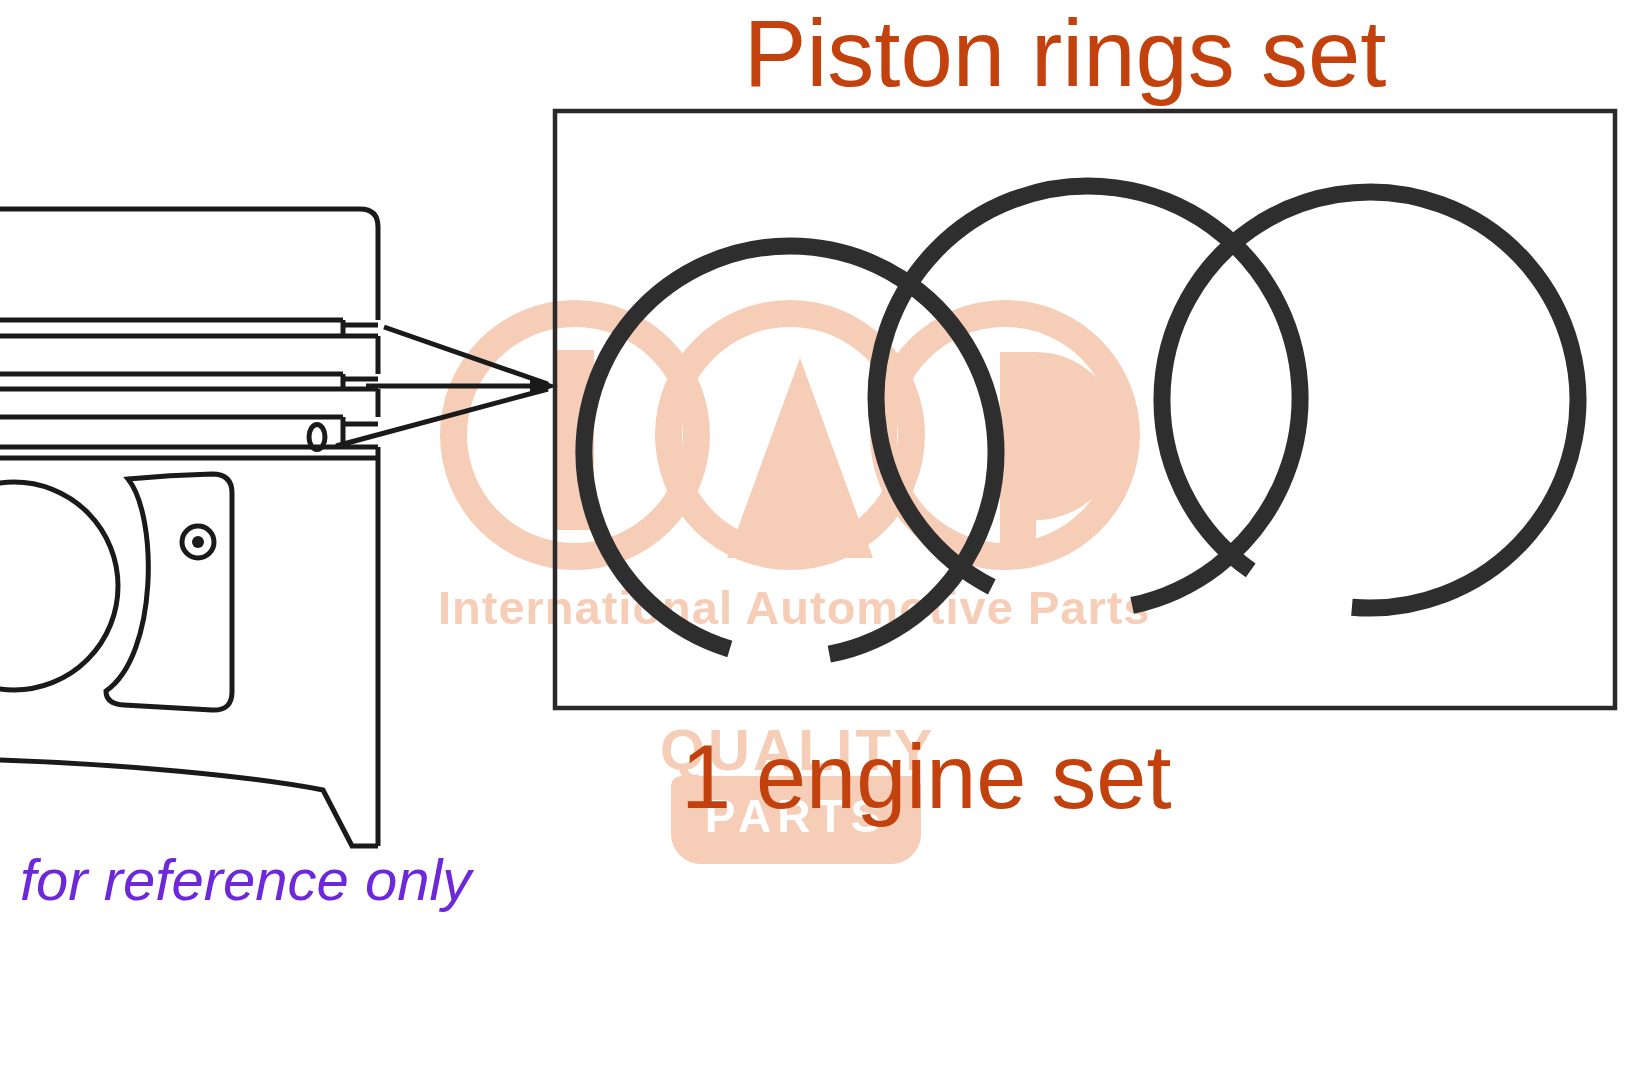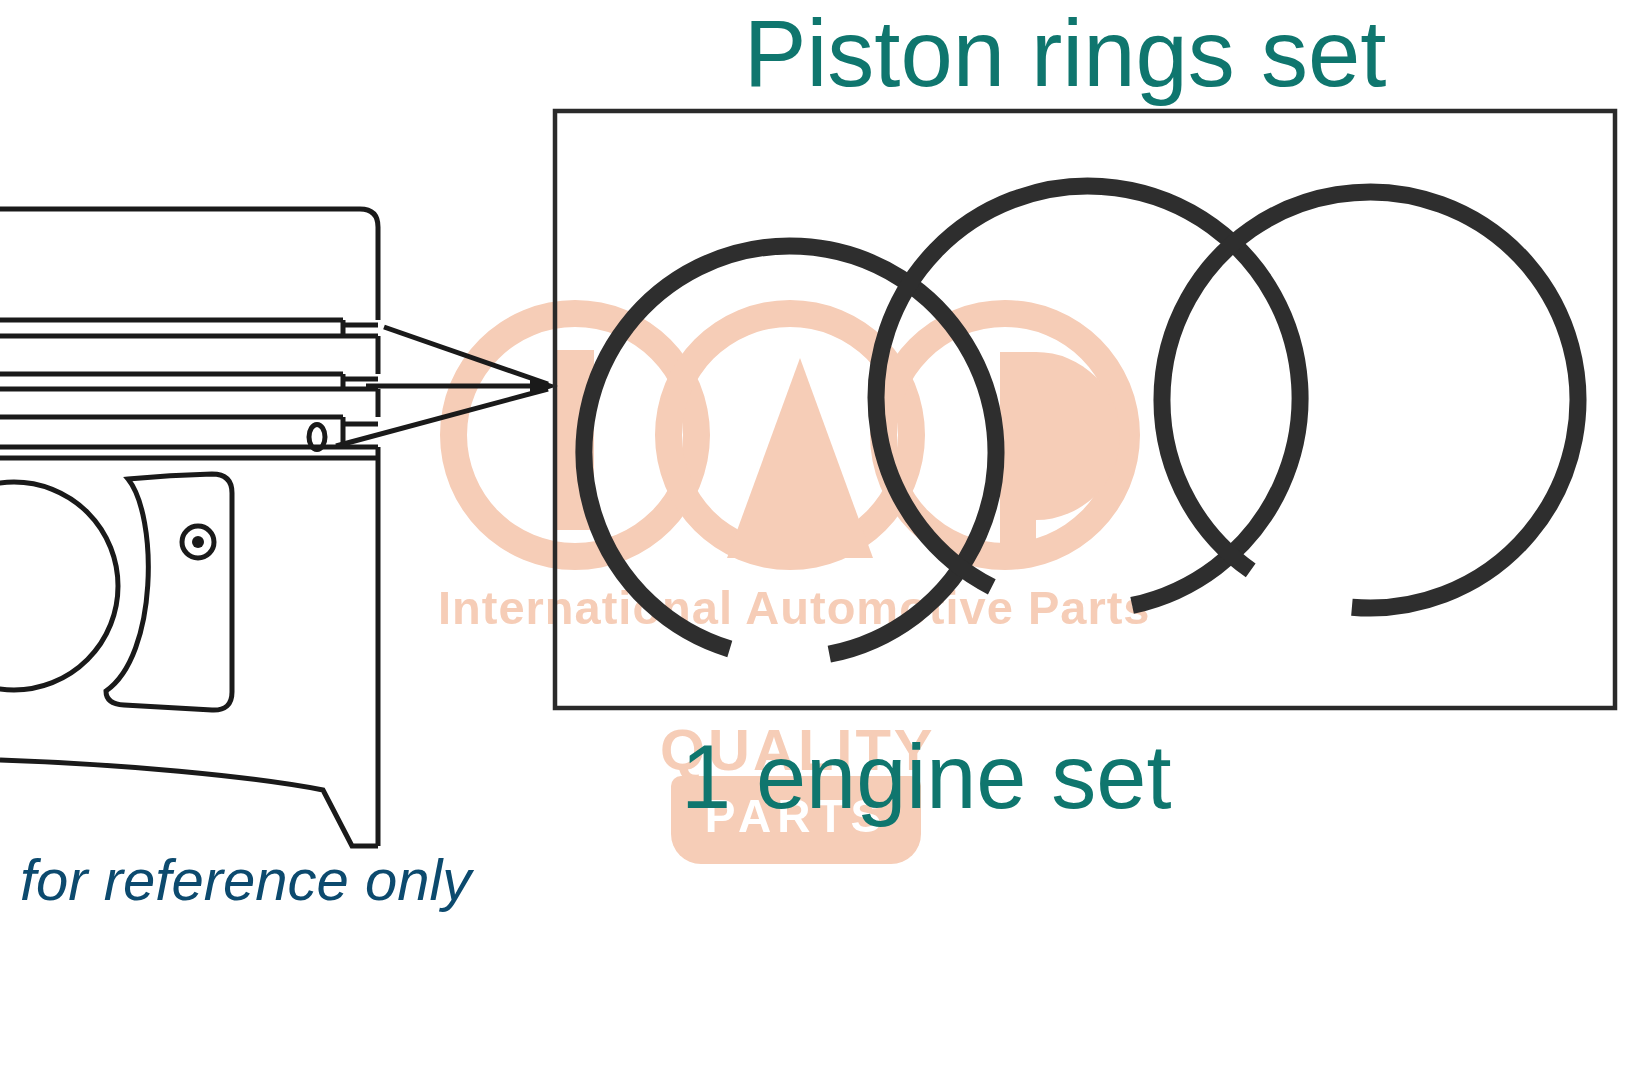--- a/index.html
+++ b/index.html
@@ -20,24 +20,24 @@
     background: #f6cdb7; border-radius: 10px 10px 30px 30px; z-index: 1;
   }
   .wm-parts-band .band-text {
     display: block; width: 100%; text-align: center;
     font-size: 46px; font-weight: bold; letter-spacing: 6px;
     color: #ffffff; line-height: 80px; white-space: nowrap;
   }
   
   #artwork { position: absolute; left: 0; top: 0; z-index: 2; }
   
-  .ink-text { position: absolute; color: #0f766e; z-index: 3; white-space: nowrap; }
+  .ink-text { position: absolute; color: #c2410c; z-index: 3; white-space: nowrap; }
   .title { left: 565px; top: 0px; width: 1000px; text-align: center; font-size: 94px; }
   .caption { left: 681px; top: 726px; width: 800px; font-size: 90px; }
-  .note { left: 20px; top: 846px; font-size: 58px; font-style: italic; color: #0c4a6e; }
+  .note { left: 20px; top: 846px; font-size: 58px; font-style: italic; color: #6d28d9; }
 </style>
 </head>
 <body>
 
 <div id="stage">
 
   <div class="wm wm-line1">International Automotive Parts</div>
   <div class="wm wm-quality">QUALITY</div>
   <div class="wm-parts-band">
     <span class="band-text">PARTS</span>

